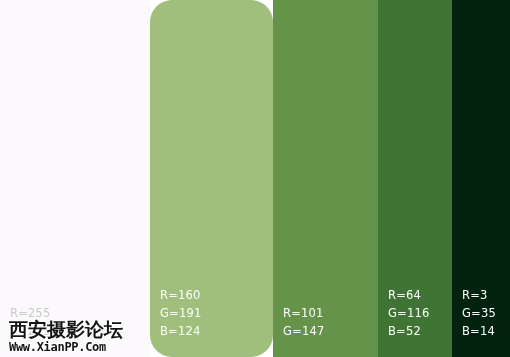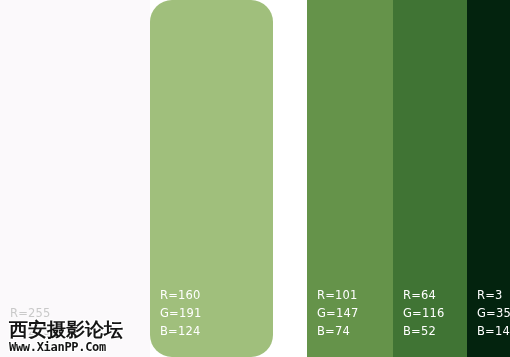--- a/index.html
+++ b/index.html
@@ -107,25 +107,24 @@
   </div>
 
   <div class="swatch dark" style="background-color: rgb(160, 191, 124); width: 123px; border-radius: 22px;">
     <div class="swatch-labels">
       <span class="channel-line">R=160</span>
       <span class="channel-line">G=191</span>
       <span class="channel-line">B=124</span>
     </div>
   </div>
 
-  <div class="swatch dark" style="background-color: rgb(101, 147, 74); width: 86px; margin-left: 34px;">
+  <div class="swatch dark" style="background-color: rgb(101, 147, 74); width: 105px;">
     <div class="swatch-labels">
       <span class="channel-line">R=101</span>
       <span class="channel-line">G=147</span>
-      <span class="channel-line">B=74</span>
     </div>
   </div>
 
   <div class="swatch dark" style="background-color: rgb(64, 116, 52); width: 74px;">
     <div class="swatch-labels">
       <span class="channel-line">R=64</span>
       <span class="channel-line">G=116</span>
       <span class="channel-line">B=52</span>
     </div>
   </div>

